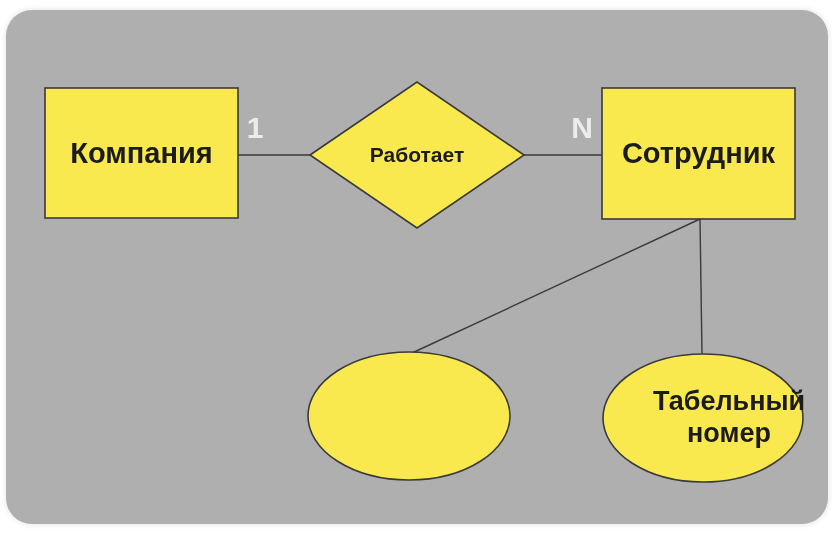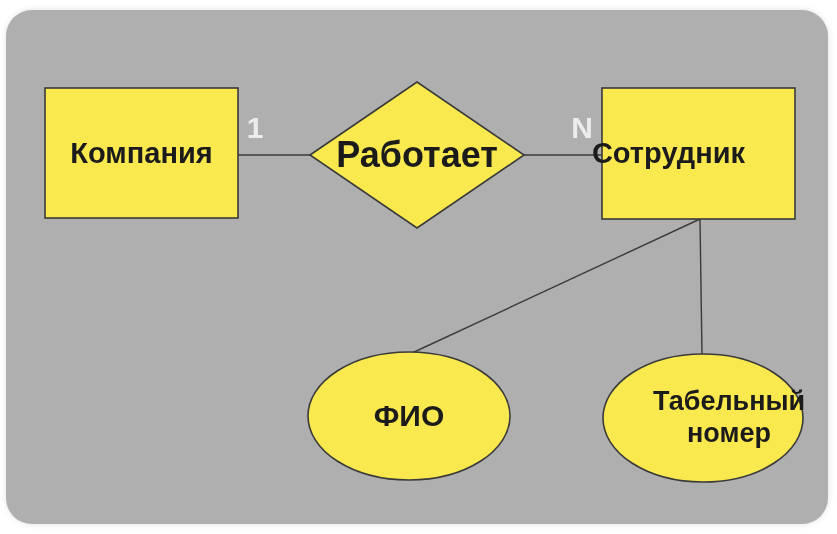--- a/index.html
+++ b/index.html
@@ -46,22 +46,22 @@
     position: absolute;
     display: flex;
     align-items: center;
     justify-content: center;
     text-align: center;
     font-weight: bold;
     color: #1b1b1b;
     pointer-events: none;
   }
   .label-company    { left: 45px;  top: 88px;  width: 193px; height: 130px; font-size: 29px; }
-  .label-relation   { left: 310px; top: 82px;  width: 214px; height: 146px; font-size: 36px; }
-  .label-employee   { left: 572px; top: 88px;  width: 193px; height: 131px; font-size: 29px; }
+  .label-relation   { left: 310px; top: 82px;  width: 214px; height: 146px; font-size: 21px; }
+  .label-employee   { left: 602px; top: 88px;  width: 193px; height: 131px; font-size: 29px; }
   .label-fio        { left: 308px; top: 352px; width: 202px; height: 128px; font-size: 30px; }
   .label-tab        { left: 644px; top: 354px; width: 170px; height: 128px; font-size: 27px; line-height: 1.18; }
   .cardinality {
     position: absolute;
     display: flex;
     align-items: center;
     justify-content: center;
     font-size: 30px;
     font-weight: 600;
     color: #ececec;
@@ -90,21 +90,20 @@
     <ellipse class="shape" cx="409" cy="416" rx="101" ry="64"></ellipse>
     <ellipse class="shape" cx="703" cy="418" rx="100" ry="64"></ellipse>
   </svg>
 
   <div class="label label-company">Компания</div>
 
   <div class="label label-relation">Работает</div>
 
   <div class="label label-employee">Сотрудник</div>
 
-  <div class="label label-fio">ФИО</div>
 
   <div class="label label-tab">Табельный номер</div>
 
   <div class="cardinality card-1">1</div>
 
   <div class="cardinality card-n">N</div>
 
 </div>
 
 </body></html>

